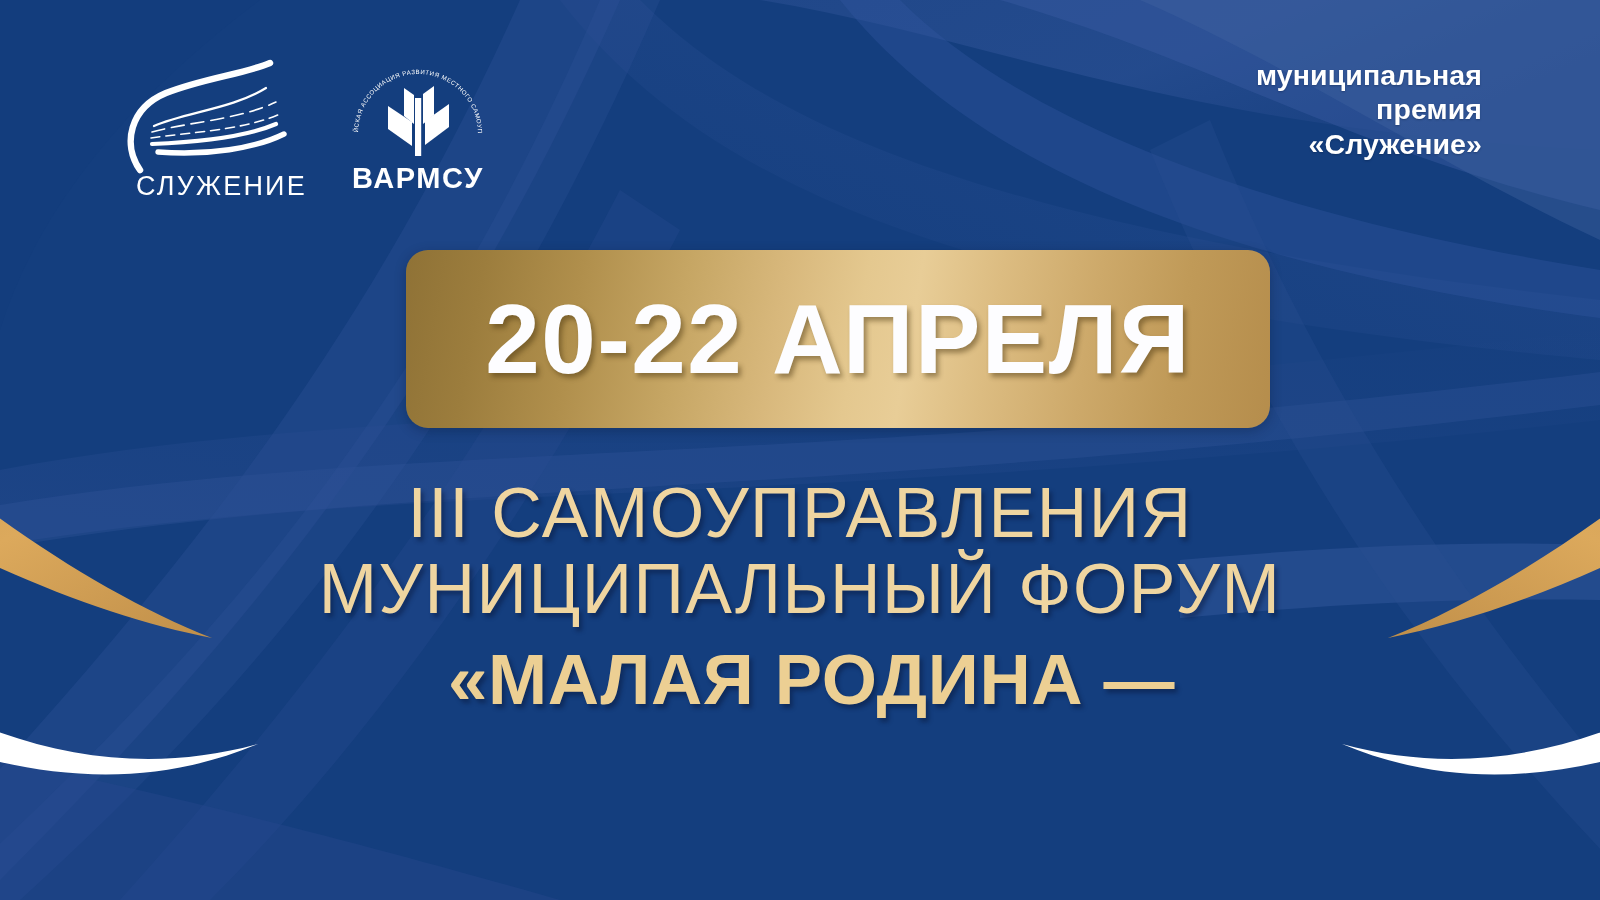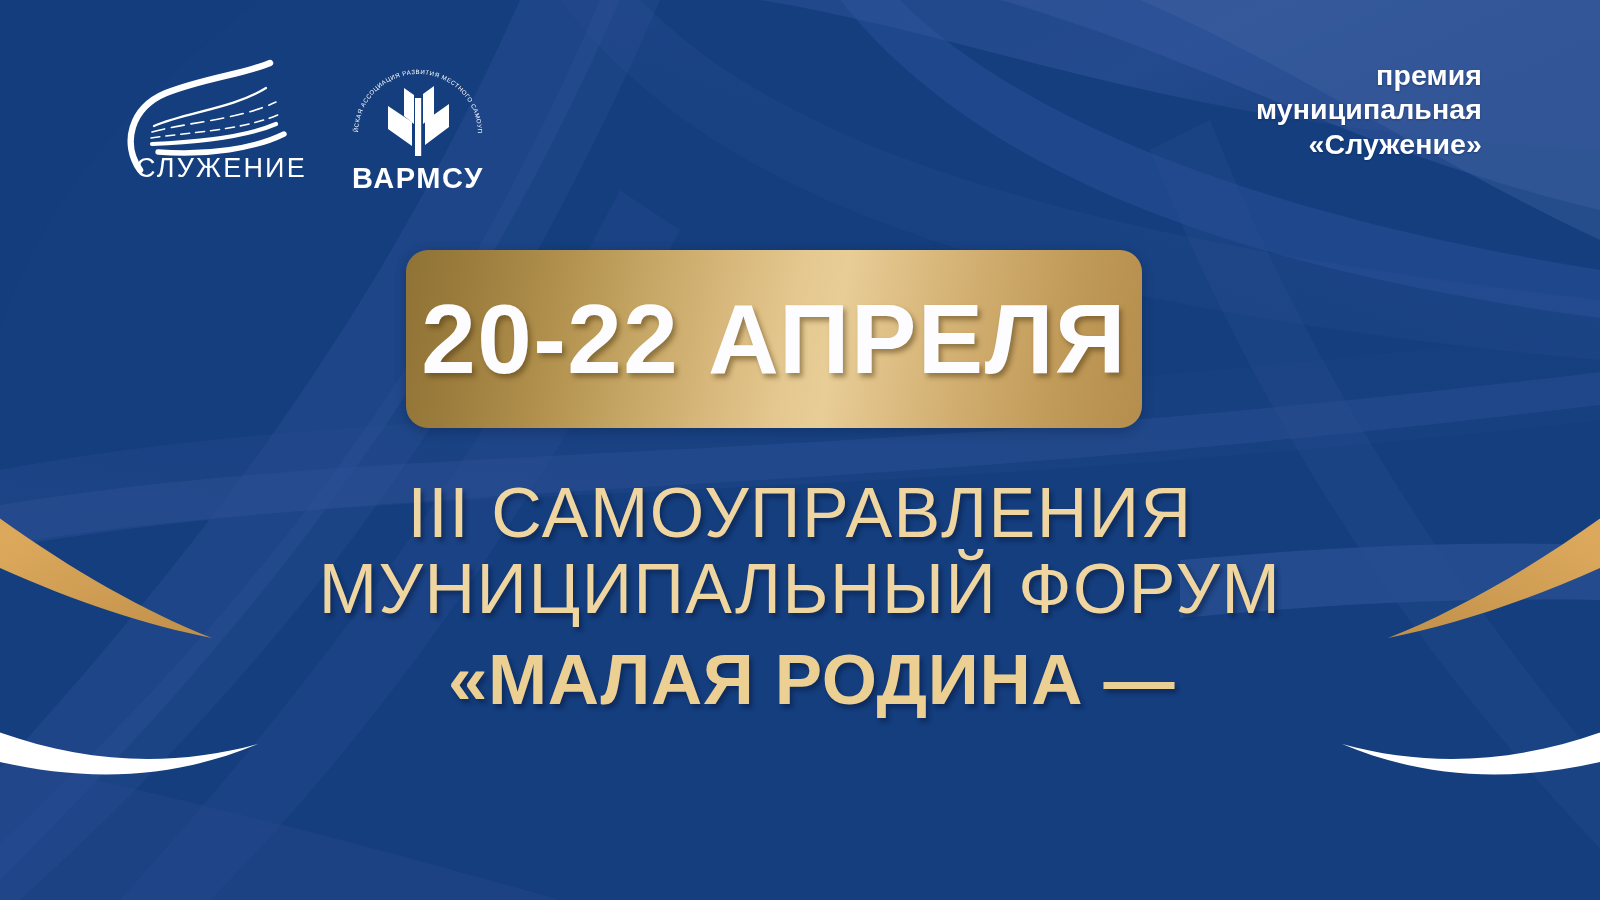--- a/index.html
+++ b/index.html
@@ -31,21 +31,21 @@
     display:flex;
     align-items:flex-start;
     gap:34px;
     z-index:6;
   }
 
   .logo-sluzhenie { width:200px; height:150px; position:relative; }
   .logo-sluzhenie svg { position:absolute; left:0; top:0; }
   .logo-sluzhenie .wordmark {
     position:absolute;
-    left:28px; bottom:18px;
+    left:28px; bottom:0;
     color:#ffffff;
     font-size:27px;
     letter-spacing:2.2px;
     font-weight:400;
     white-space:nowrap;
     font-family:"Liberation Sans", sans-serif;
   }
 
   .logo-varmsu { width:152px; height:150px; position:relative; }
   .logo-varmsu svg { position:absolute; left:0; top:0; }
@@ -72,21 +72,21 @@
     letter-spacing:0.1px;
     z-index:6;
     text-shadow:0 1px 2px rgba(8,26,60,.35);
   }
   #award-block div { white-space:nowrap; }
 
   
   #date-banner {
     position:absolute;
     left:406px; top:250px;
-    width:736px; height:178px;
+    width:864px; height:178px;
     border-radius:22px;
     background:
       linear-gradient(100deg,
         #8f7236 0%,
         #9c7d3d 9%,
         #b08f4c 20%,
         #c6a664 32%,
         #d8b87c 43%,
         #e4c88f 52%,
         #e8cd97 58%,
@@ -242,22 +242,22 @@
           <path d="M46,54 L70,70 L70,94 L46,77 Z"></path>
 
           <path d="M107,52 L83,69 L83,93 L107,75 Z"></path>
         </g>
       </svg>
       <span class="wordmark">ВАРМСУ</span>
     </div>
   </div>
 
   <div id="award-block">
+    <div>муниципальная</div>
     <div>премия</div>
-    <div>муниципальная</div>
     <div>«Служение»</div>
   </div>
 
   <div id="date-banner">
     <span id="date-text">20-22 АПРЕЛЯ</span>
   </div>
 
   <div id="headline">
     <div class="hl-line">III  САМОУПРАВЛЕНИЯ</div>
     <div class="hl-line">МУНИЦИПАЛЬНЫЙ ФОРУМ</div>

